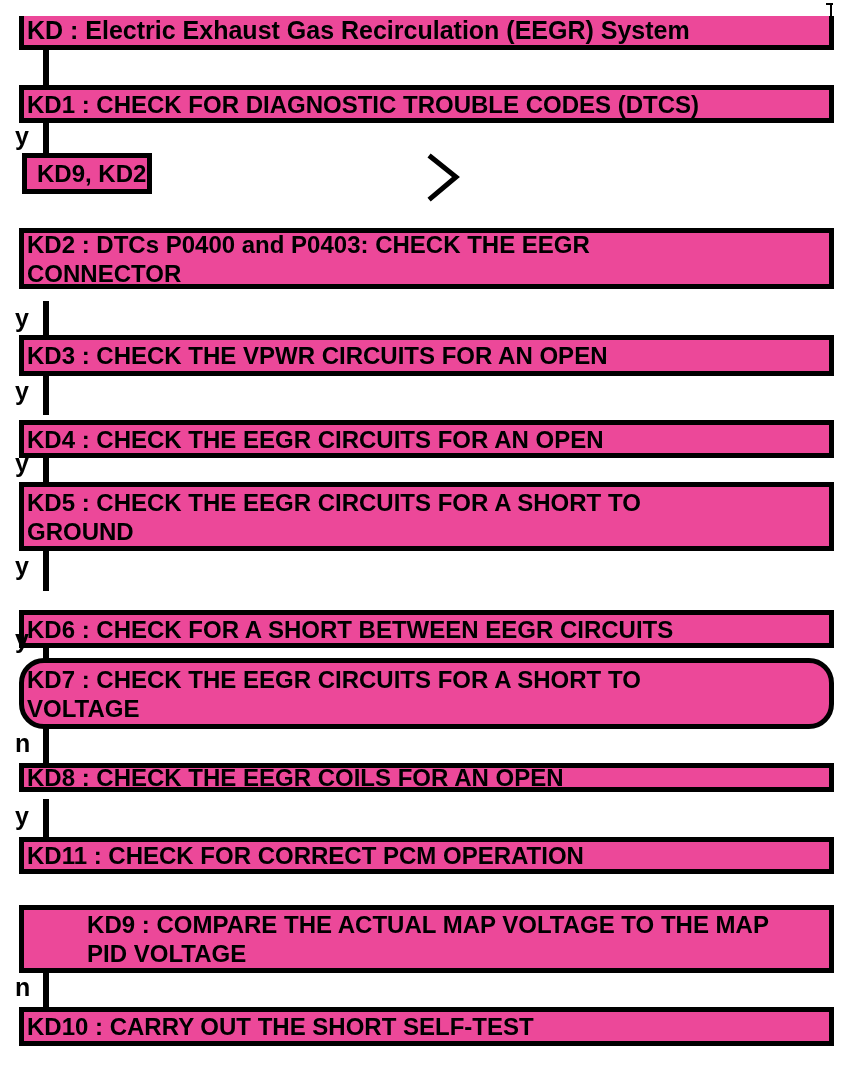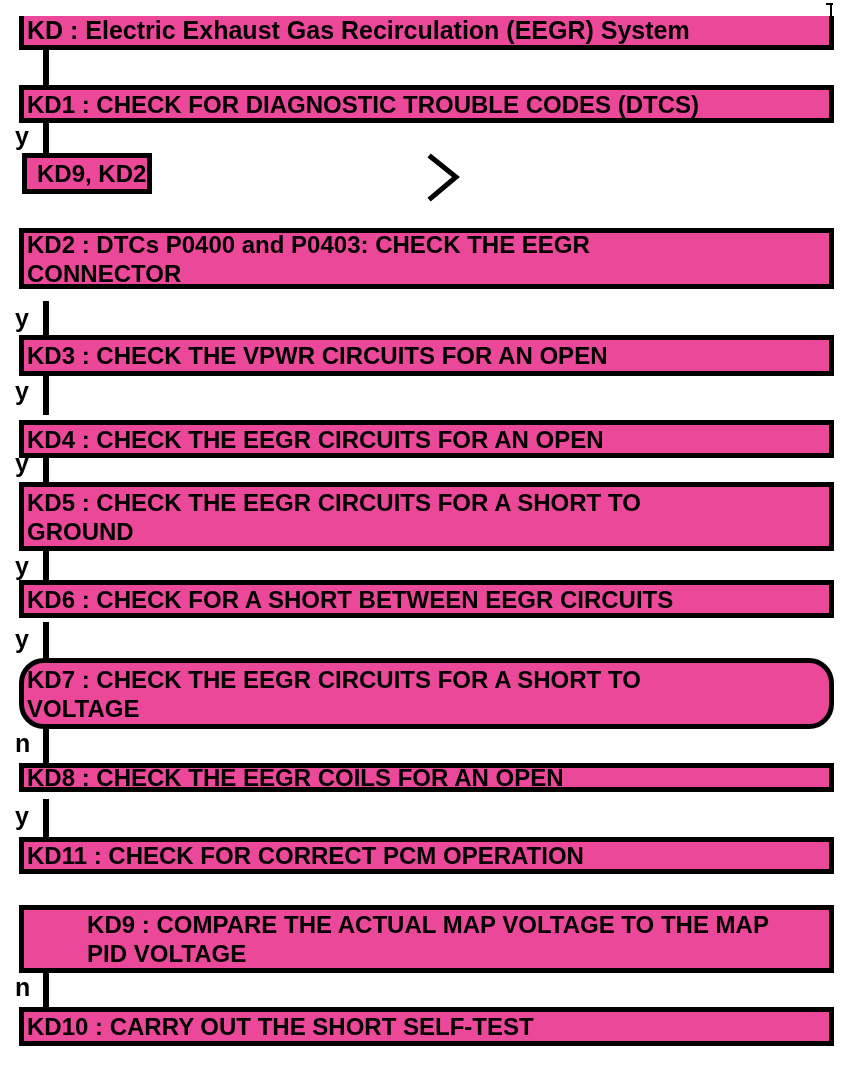--- a/index.html
+++ b/index.html
@@ -114,21 +114,21 @@
   <div class="branch" style="top:451px;">y</div>
   <div class="conn" style="top:446px; height:41px;"></div>
 
   <div class="node" style="top:482px; height:69px;">
     <span class="txt">KD5 : CHECK THE EEGR CIRCUITS FOR A SHORT TO
 GROUND</span>
   </div>
   <div class="branch" style="top:554px;">y</div>
   <div class="conn" style="top:549px; height:42px;"></div>
 
-  <div class="node" style="top:580px; height:38px;">
+  <div class="node" style="top:610px; height:38px;">
     <span class="txt">KD6 : CHECK FOR A SHORT BETWEEN EEGR CIRCUITS</span>
   </div>
   <div class="branch" style="top:627px;">y</div>
   <div class="conn" style="top:622px; height:41px;"></div>
 
   <div class="node" style="top:658px; height:71px;border-radius:25px;">
     <span class="txt">KD7 : CHECK THE EEGR CIRCUITS FOR A SHORT TO
 VOLTAGE</span>
   </div>
   <div class="branch" style="top:731px;">n</div>

